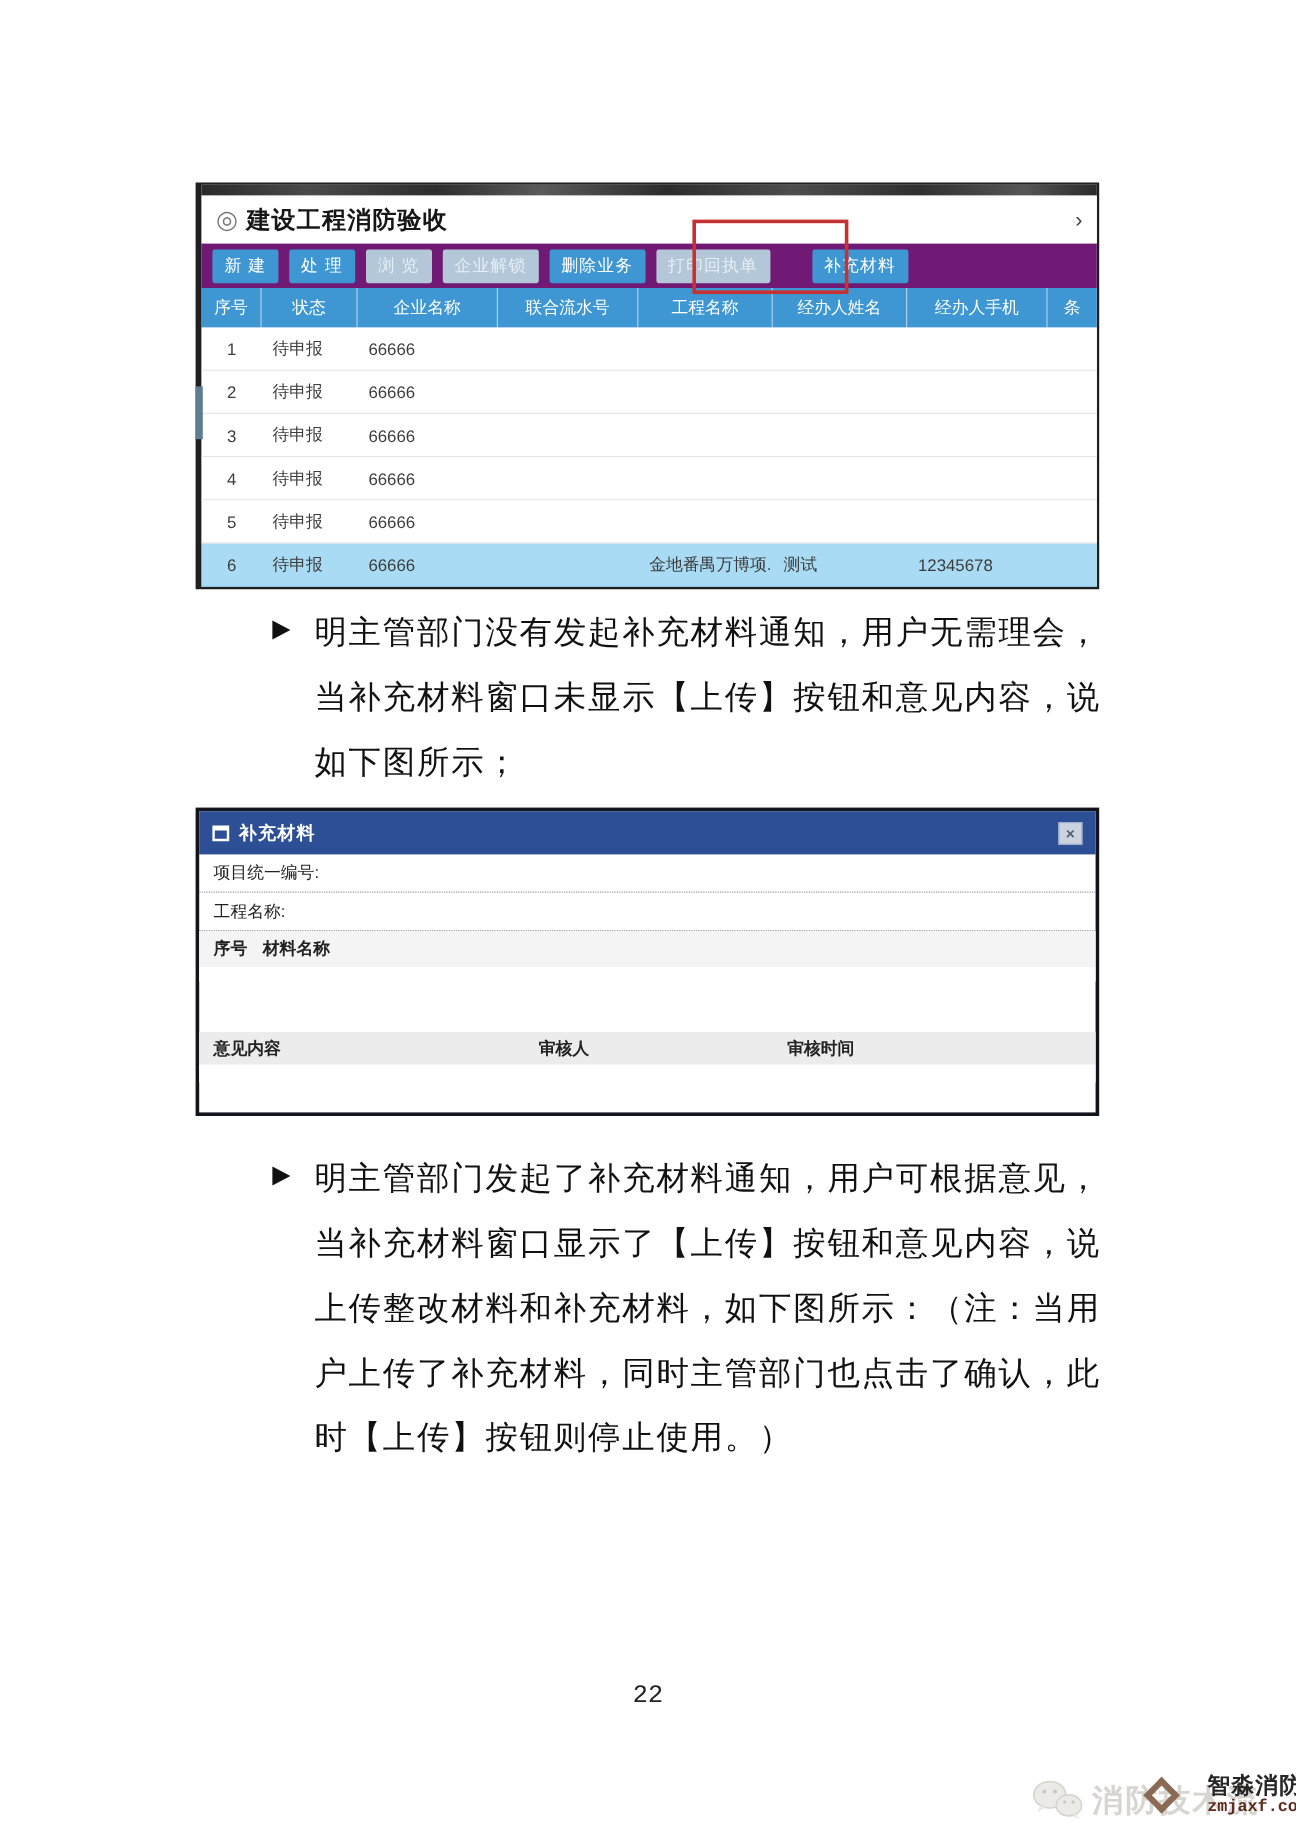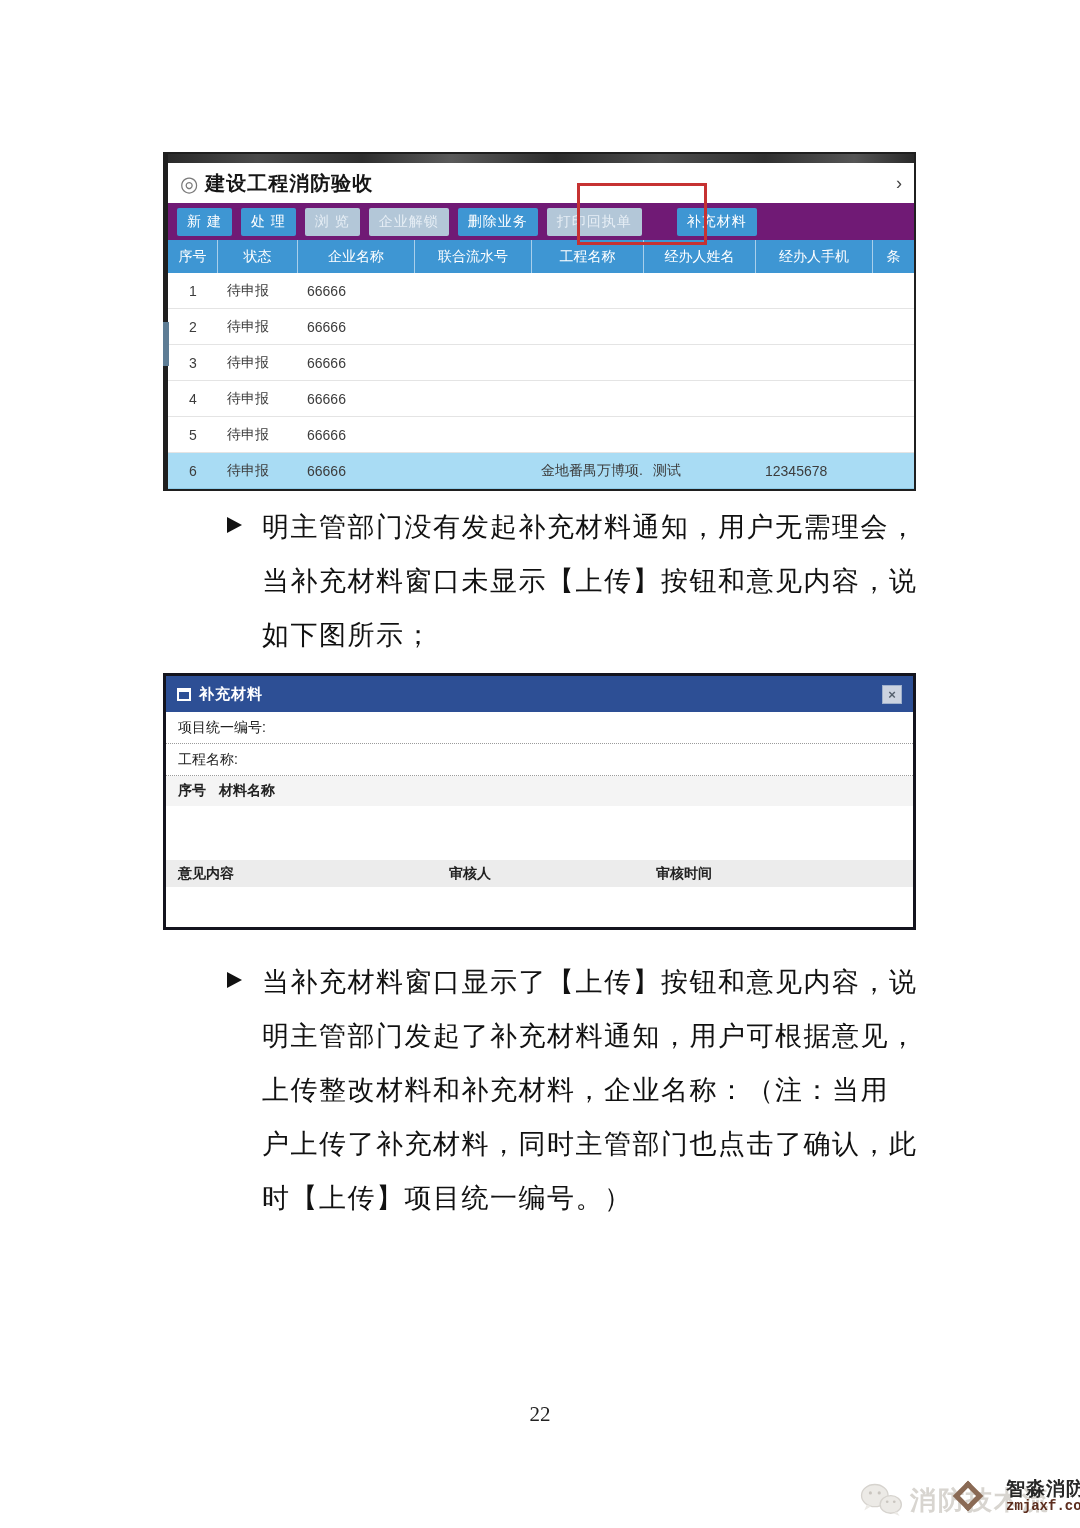--- a/index.html
+++ b/index.html
@@ -71,21 +71,21 @@
   .dlg-field { height:32px; display:flex; align-items:center; padding-left:12px; font-size:14px; color:#222; border-bottom:1px dotted #9b9b9b; }
   .dlg-listheader { height:30px; display:flex; align-items:center; gap:13px; padding-left:12px; background:#f4f4f4; font-size:14px; font-weight:bold; color:#222; }
   .dlg-gap1 { height:12px; background:#fff; }
   .dlg-opheader { position:relative; height:27px; background:#ececec; font-size:14px; font-weight:bold; color:#222;margin-top:42px; }
   .dlg-opheader span { position:absolute; top:5px; }
   .op0{ left:12px; } .op1{ left:283px; } .op2{ left:490px; }
   .dlg-gap2 { height:15px; background:#fff; }
   .dlg-note { height:29px; display:flex; align-items:center; padding-left:12px; background:#d9f0d9; font-size:14px; font-weight:bold; color:#2a2a2a; }
 
   
-  .page-num { position:absolute; left:0; top:1402px; width:100%; text-align:center; font-family:Liberation Serif, serif; font-size:21px; color:#222; }
+  .page-num { position:absolute; left:0; top:1402px; width:100%; text-align:center; font-family:Liberation Mono, monospace; font-size:21px; color:#222; }
 
   .wm-top { position:absolute; left:858px; top:1454px; display:flex; align-items:center; gap:6px;
             color:#d8d5d0; font-size:26px; font-weight:bold; letter-spacing:2px;margin-top:28px; }
   .wm-bottom { position:absolute; left:950px; top:1478px; display:flex; align-items:center; gap:20px; }
   .wm-texts { display:flex; flex-direction:column; line-height:1.05; }
   .wm-brand { font-size:19px; font-weight:bold; color:#262626; letter-spacing:1px; }
   .wm-site { font-size:14px; font-weight:bold; color:#5c2d1e; font-family:"Liberation Mono", monospace; }
 </style>
 </head>
 <body>
@@ -217,25 +217,25 @@
       <span class="op0">意见内容</span>
       <span class="op1">审核人</span>
       <span class="op2">审核时间</span>
     </div>
     <div class="dlg-gap2"></div>
   </section>
 
   <div class="para p2">
     <span class="bullet-marker"></span>
     <div class="lines">
+      <div>明主管部门发起了补充材料通知，用户可根据意见，</div>
       <div>当补充材料窗口显示了【上传】按钮和意见内容，说</div>
-      <div>明主管部门发起了补充材料通知，用户可根据意见，</div>
-      <div>上传整改材料和补充材料，企业名称：（注：当用</div>
+      <div>上传整改材料和补充材料，如下图所示：（注：当用</div>
       <div>户上传了补充材料，同时主管部门也点击了确认，此</div>
-      <div>时【上传】项目统一编号。）</div>
+      <div>时【上传】按钮则停止使用。）</div>
     </div>
   </div>
 
   <div class="page-num">22</div>
 
   <div class="wm-top">
     <svg width="46" height="36" viewBox="0 0 52 40">
       <g fill="#eceae6" stroke="#d6d3ce" stroke-width="1.5">
         <ellipse cx="19" cy="15" rx="15" ry="12.5"></ellipse>
         <path d="M10 25 L7 32 L15 27 Z" stroke="none" fill="#eceae6"></path>

